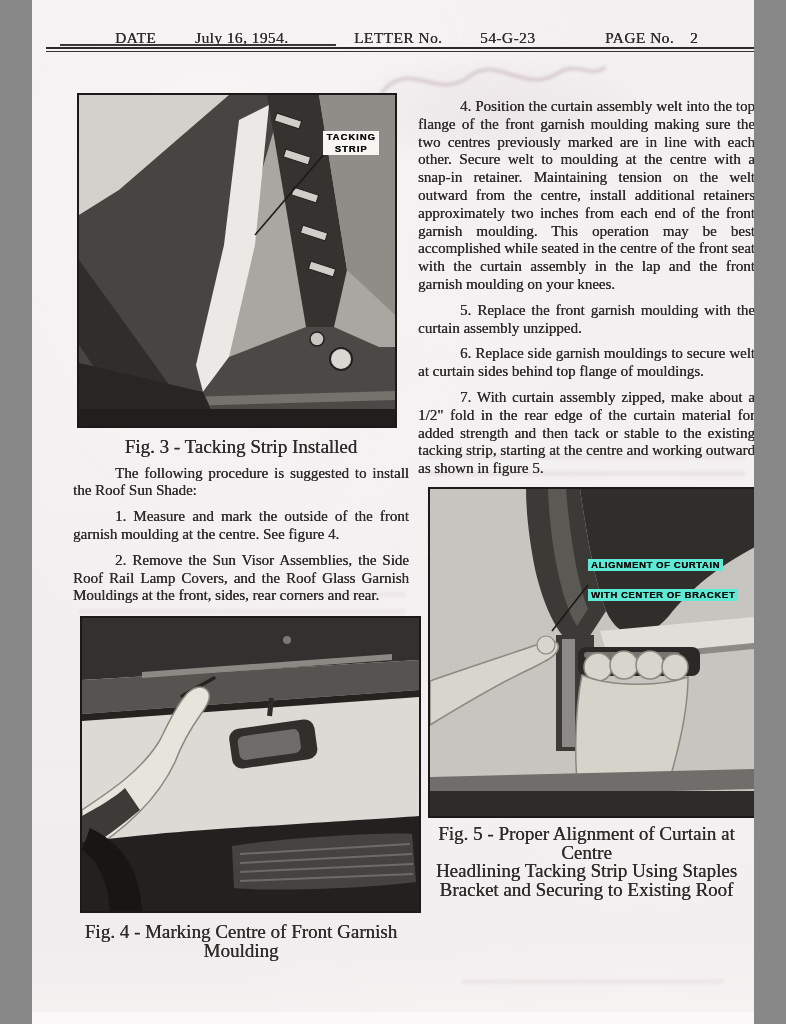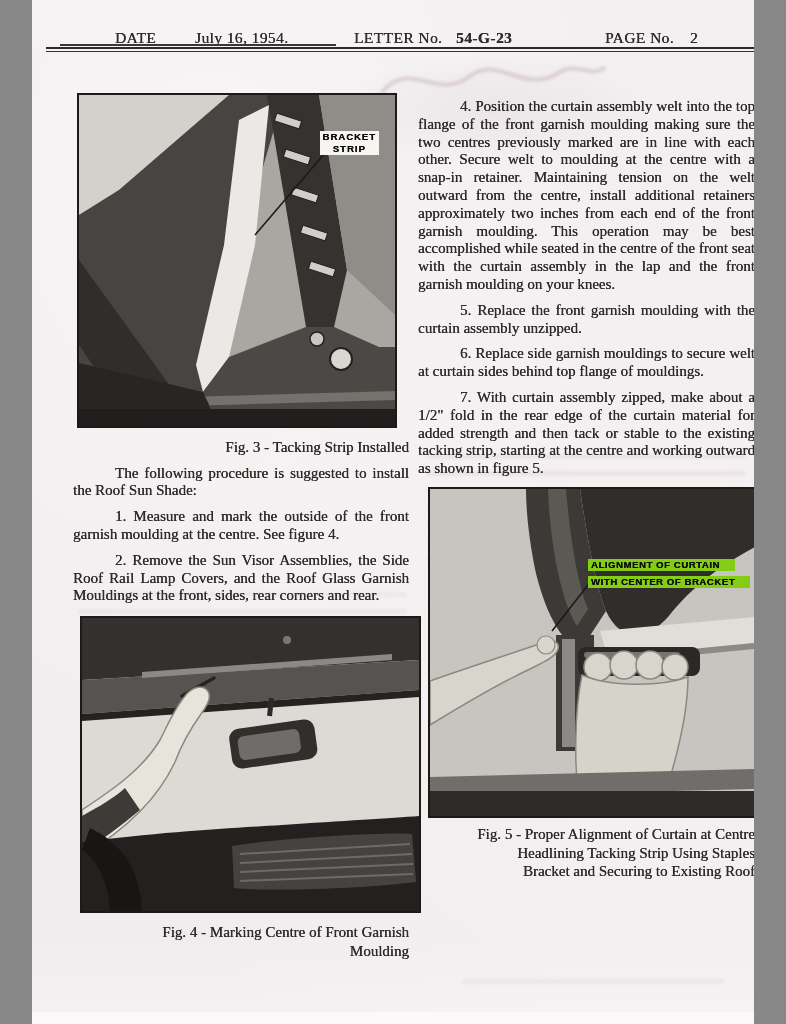--- a/index.html
+++ b/index.html
@@ -16,52 +16,52 @@
     color:#2e2c2a;
   }
   .txt{ text-shadow:0.25px 0 0 currentColor; }
 
   
   .hdr{position:absolute;top:29px;left:0;width:100%;height:20px;font-size:15.5px;}
   .hdr span{position:absolute;white-space:nowrap;letter-spacing:0.4px;}
   .hdr .h-date-l{left:83px;}
   .hdr .h-date-v{left:163px;}
   .hdr .h-let-l{left:322px;}
-  .hdr .h-let-v{left:424px;font-weight:bold;}
+  .hdr .h-let-v{left:448px;}
   .hdr .h-page-l{left:573px;}
   .hdr .h-page-v{left:658px;}
   .date-underline{position:absolute;left:28px;top:44px;width:276px;height:2px;background:#393735;}
   .rule1{position:absolute;left:14px;top:46.5px;width:760px;height:2.5px;background:#2b2a28;}
   .rule2{position:absolute;left:14px;top:50.5px;width:760px;height:1.3px;background:#35332f;}
 
   
   .col{position:absolute;font-size:15px;line-height:17.8px;text-align:justify;}
   .col-left{left:41px;top:60px;width:336px;}
   .col-right{left:386px;top:90px;width:337px;}
   .para{margin:8px 0 0 0;text-indent:42px;}
   .para.first{margin-top:0;}
 
   
   .photo{position:relative;border:2px solid #1b1a18;background:#aba9a4;}
   .photo svg{display:block;}
   .fig3{width:316px;height:331px;margin:33px 0 0 4px;}
   .fig4{width:337px;height:293px;margin:11px 0 0 7px;}
   .fig5{width:325px;height:327px;margin:9px 0 0 10px;}
-  .caption{margin-top:10px;text-align:right;text-indent:0;font-size:15px;line-height:18.6px;}
+  .caption{margin-top:10px;text-align:center;text-indent:0;font-size:19px;line-height:18.6px;}
   .caption div{text-indent:0;}
   .fig-label{
     position:absolute;
     font-family:"Liberation Sans","DejaVu Sans",sans-serif;
     font-weight:bold;color:#0d0d0c;
     text-align:center;line-height:1.18;
   }
   .fig3-label{right:16px;top:36px;font-size:9.5px;letter-spacing:1px;}
   .fig3-label div{background:#f6f5f2;padding:0 3px 1px 3px;}
   .fig5-label{left:158px;top:70px;font-size:9.5px;letter-spacing:0.6px;text-align:left;}
-  .fig5-label div{background:#84cc16;display:inline-block;padding:0 15px 1px 3px;margin-bottom:5px;}
+  .fig5-label div{background:#5eead4;display:inline-block;padding:0 3px 1px 3px;margin-bottom:18px;}
 
   
   .hole{position:absolute;width:38px;height:38px;border-radius:50%;
     background:#fcfbfb;
     box-shadow:inset 0 1.5px 3px rgba(0,0,0,0.10), 0 0 0 1px rgba(0,0,0,0.045), 0 1px 1px rgba(255,255,255,0.8);}
   .hole1{left:725px;top:93px;}
   .hole2{left:726px;top:494px;}
   .hole3{left:724px;top:891px;width:42px;height:42px;}
   .scan-edge{position:absolute;left:0;bottom:0;width:100%;height:12px;background:#faf8f8;}
   .ghost{position:absolute;pointer-events:none;filter:blur(1.2px);}
@@ -120,21 +120,21 @@
         <polygon points="240,0 316,0 316,220 268,175" fill="#8f8d88"></polygon>
         <polygon points="227,232 255,232 300,252 316,252 316,331 140,331 124,297 150,262" fill="#4b4946"></polygon>
         <circle cx="262" cy="264" r="11" fill="#d9d7d2" stroke="#232220" stroke-width="2"></circle>
         <circle cx="238" cy="244" r="7" fill="#c9c7c2" stroke="#232220" stroke-width="1.5"></circle>
         <path d="M0,305 L316,296 L316,305 L0,314 Z" fill="#74726d"></path>
         <polygon points="0,268 124,297 140,331 0,331" fill="#272623"></polygon>
         <rect x="0" y="314" width="316" height="17" fill="#201f1d"></rect>
         <line x1="246" y1="58" x2="176" y2="140" stroke="#1b1a18" stroke-width="1.6"></line>
       </svg>
       <div class="fig-label fig3-label">
-        <div>BRACKET</div>
+        <div>TACKING</div>
         <div>STRIP</div>
       </div>
     </div>
     <div class="caption">Fig. 3 - Tacking Strip Installed</div>
 
     <p class="para first" style="margin-top:8px;">The following procedure is suggested to install the Roof Sun Shade:</p>
     <p class="para">1.  Measure and mark the outside of the front garnish moulding at the centre.  See figure 4.</p>
     <p class="para">2.  Remove the Sun Visor Assemblies, the Side Roof Rail Lamp Covers, and the Roof Glass Garnish Mouldings at the front, sides, rear corners and rear.</p>
 
     <div class="photo fig4">

